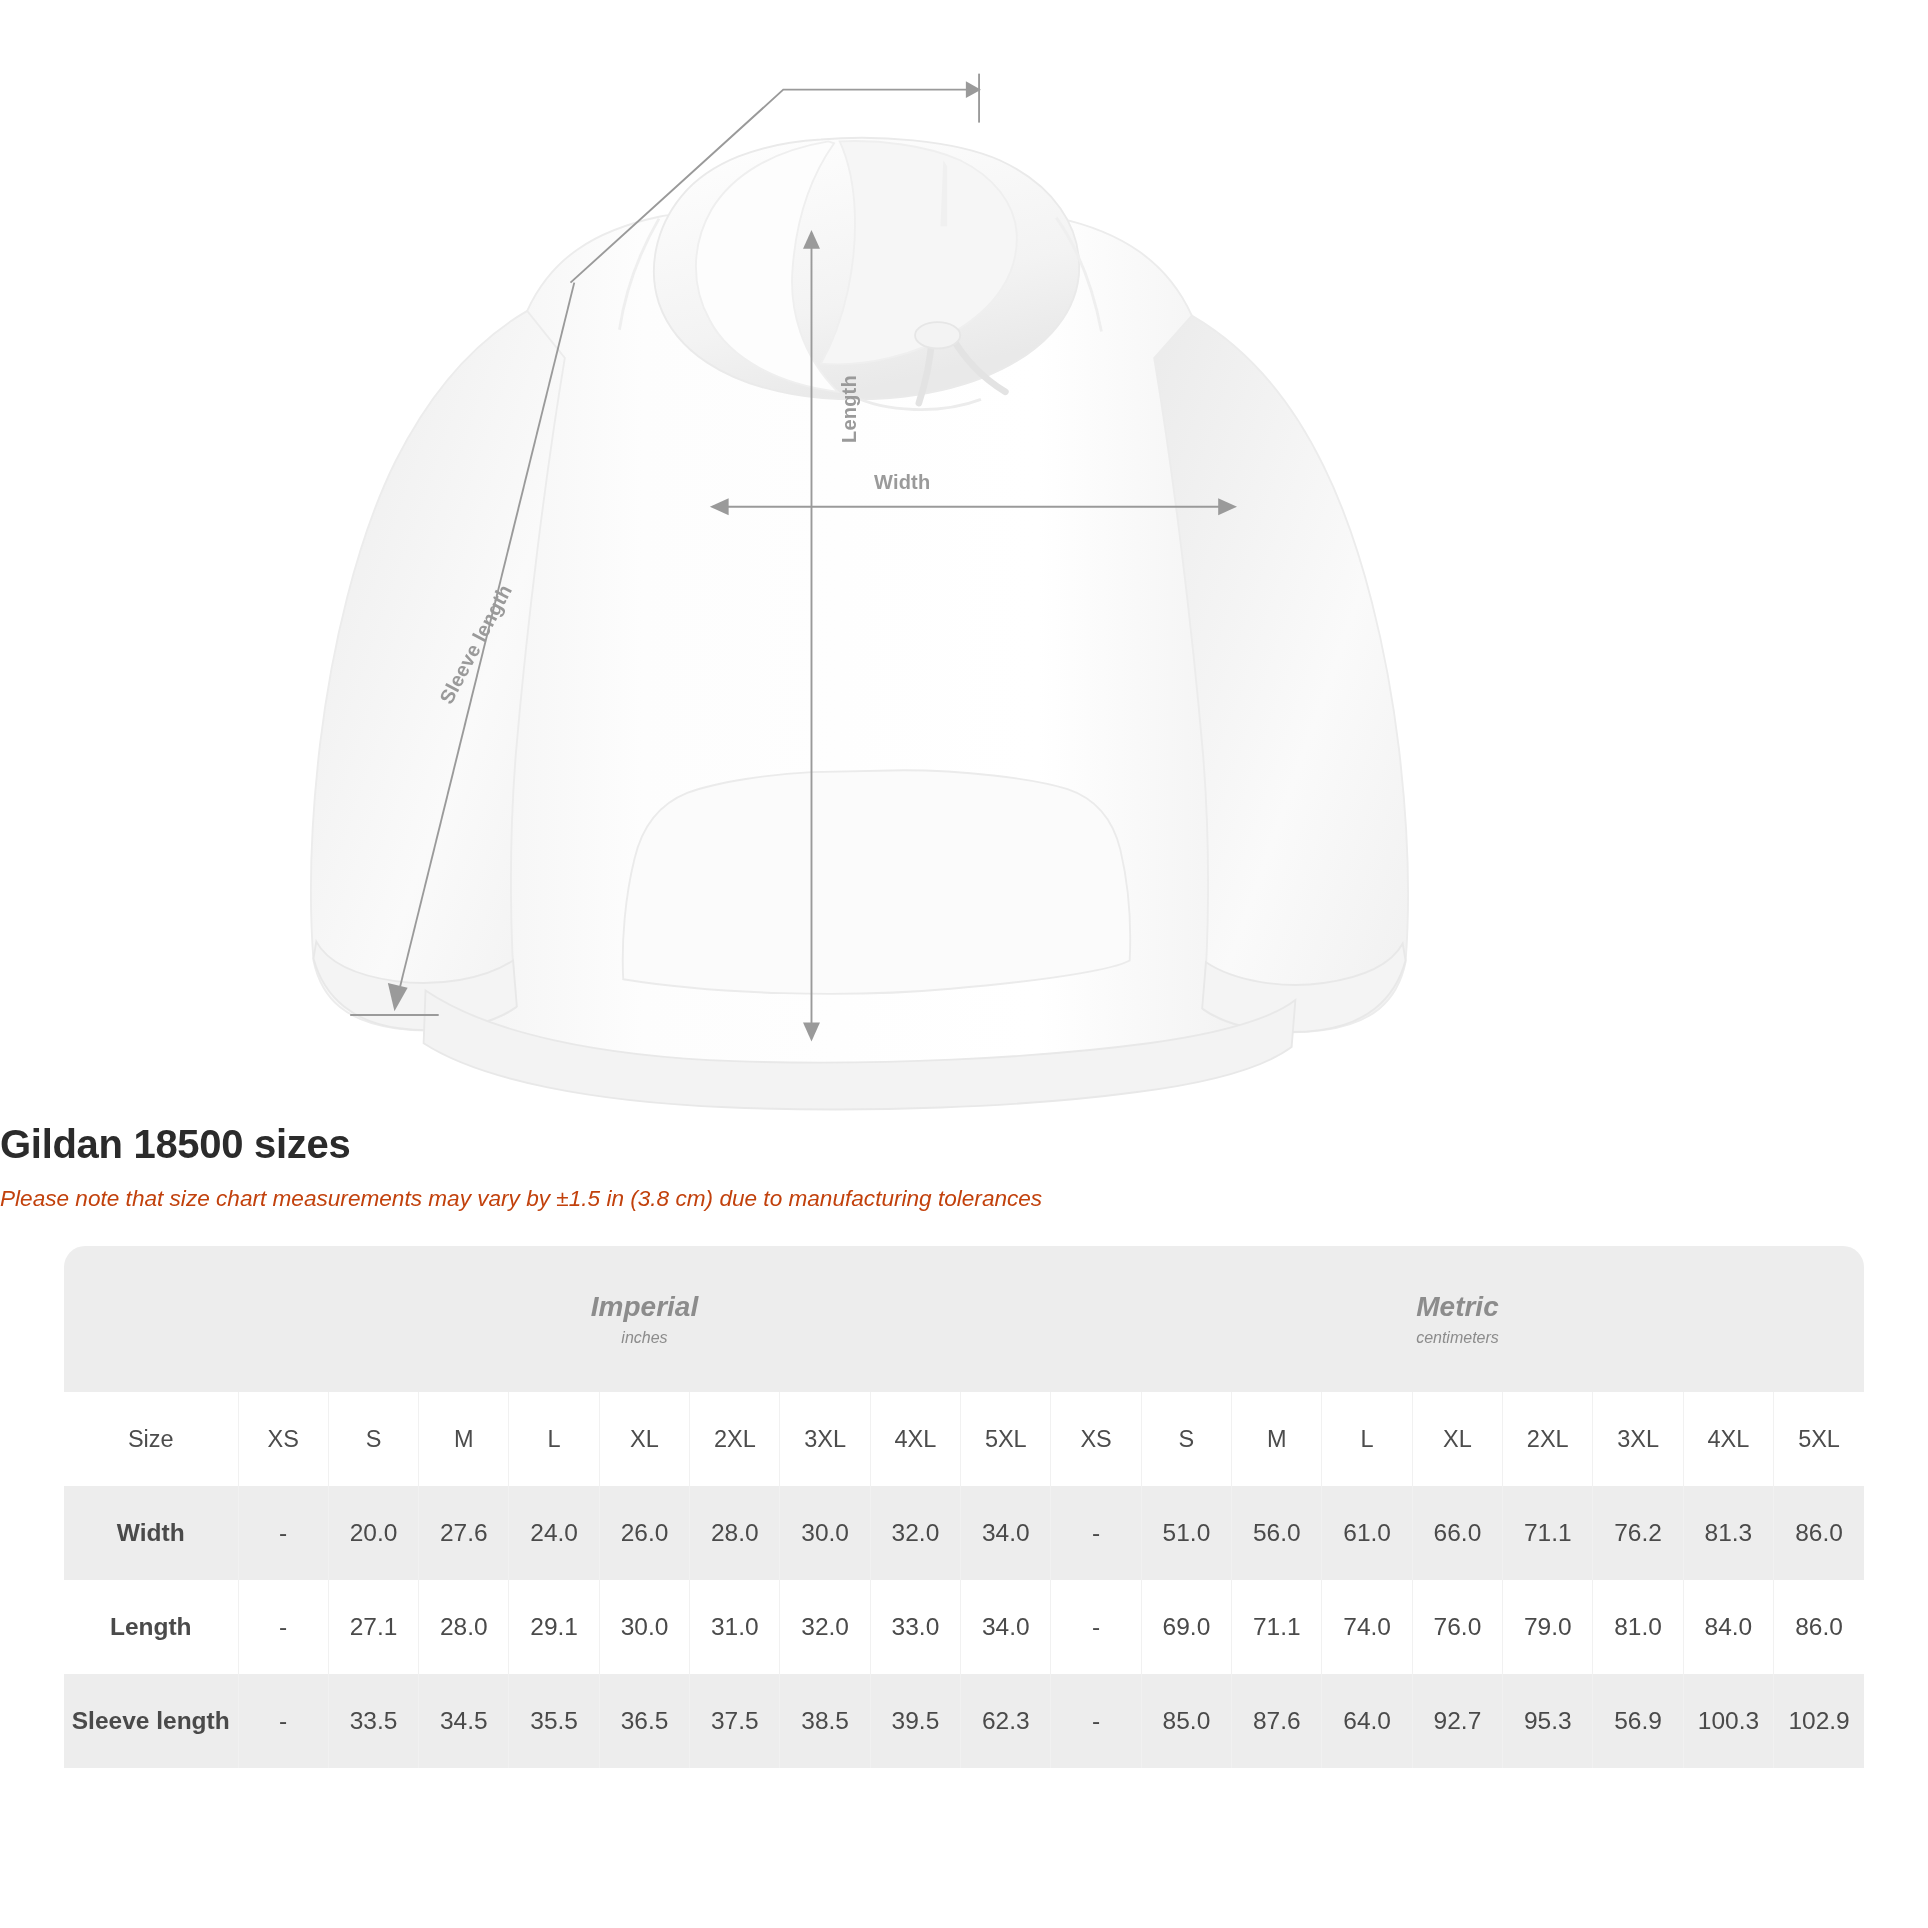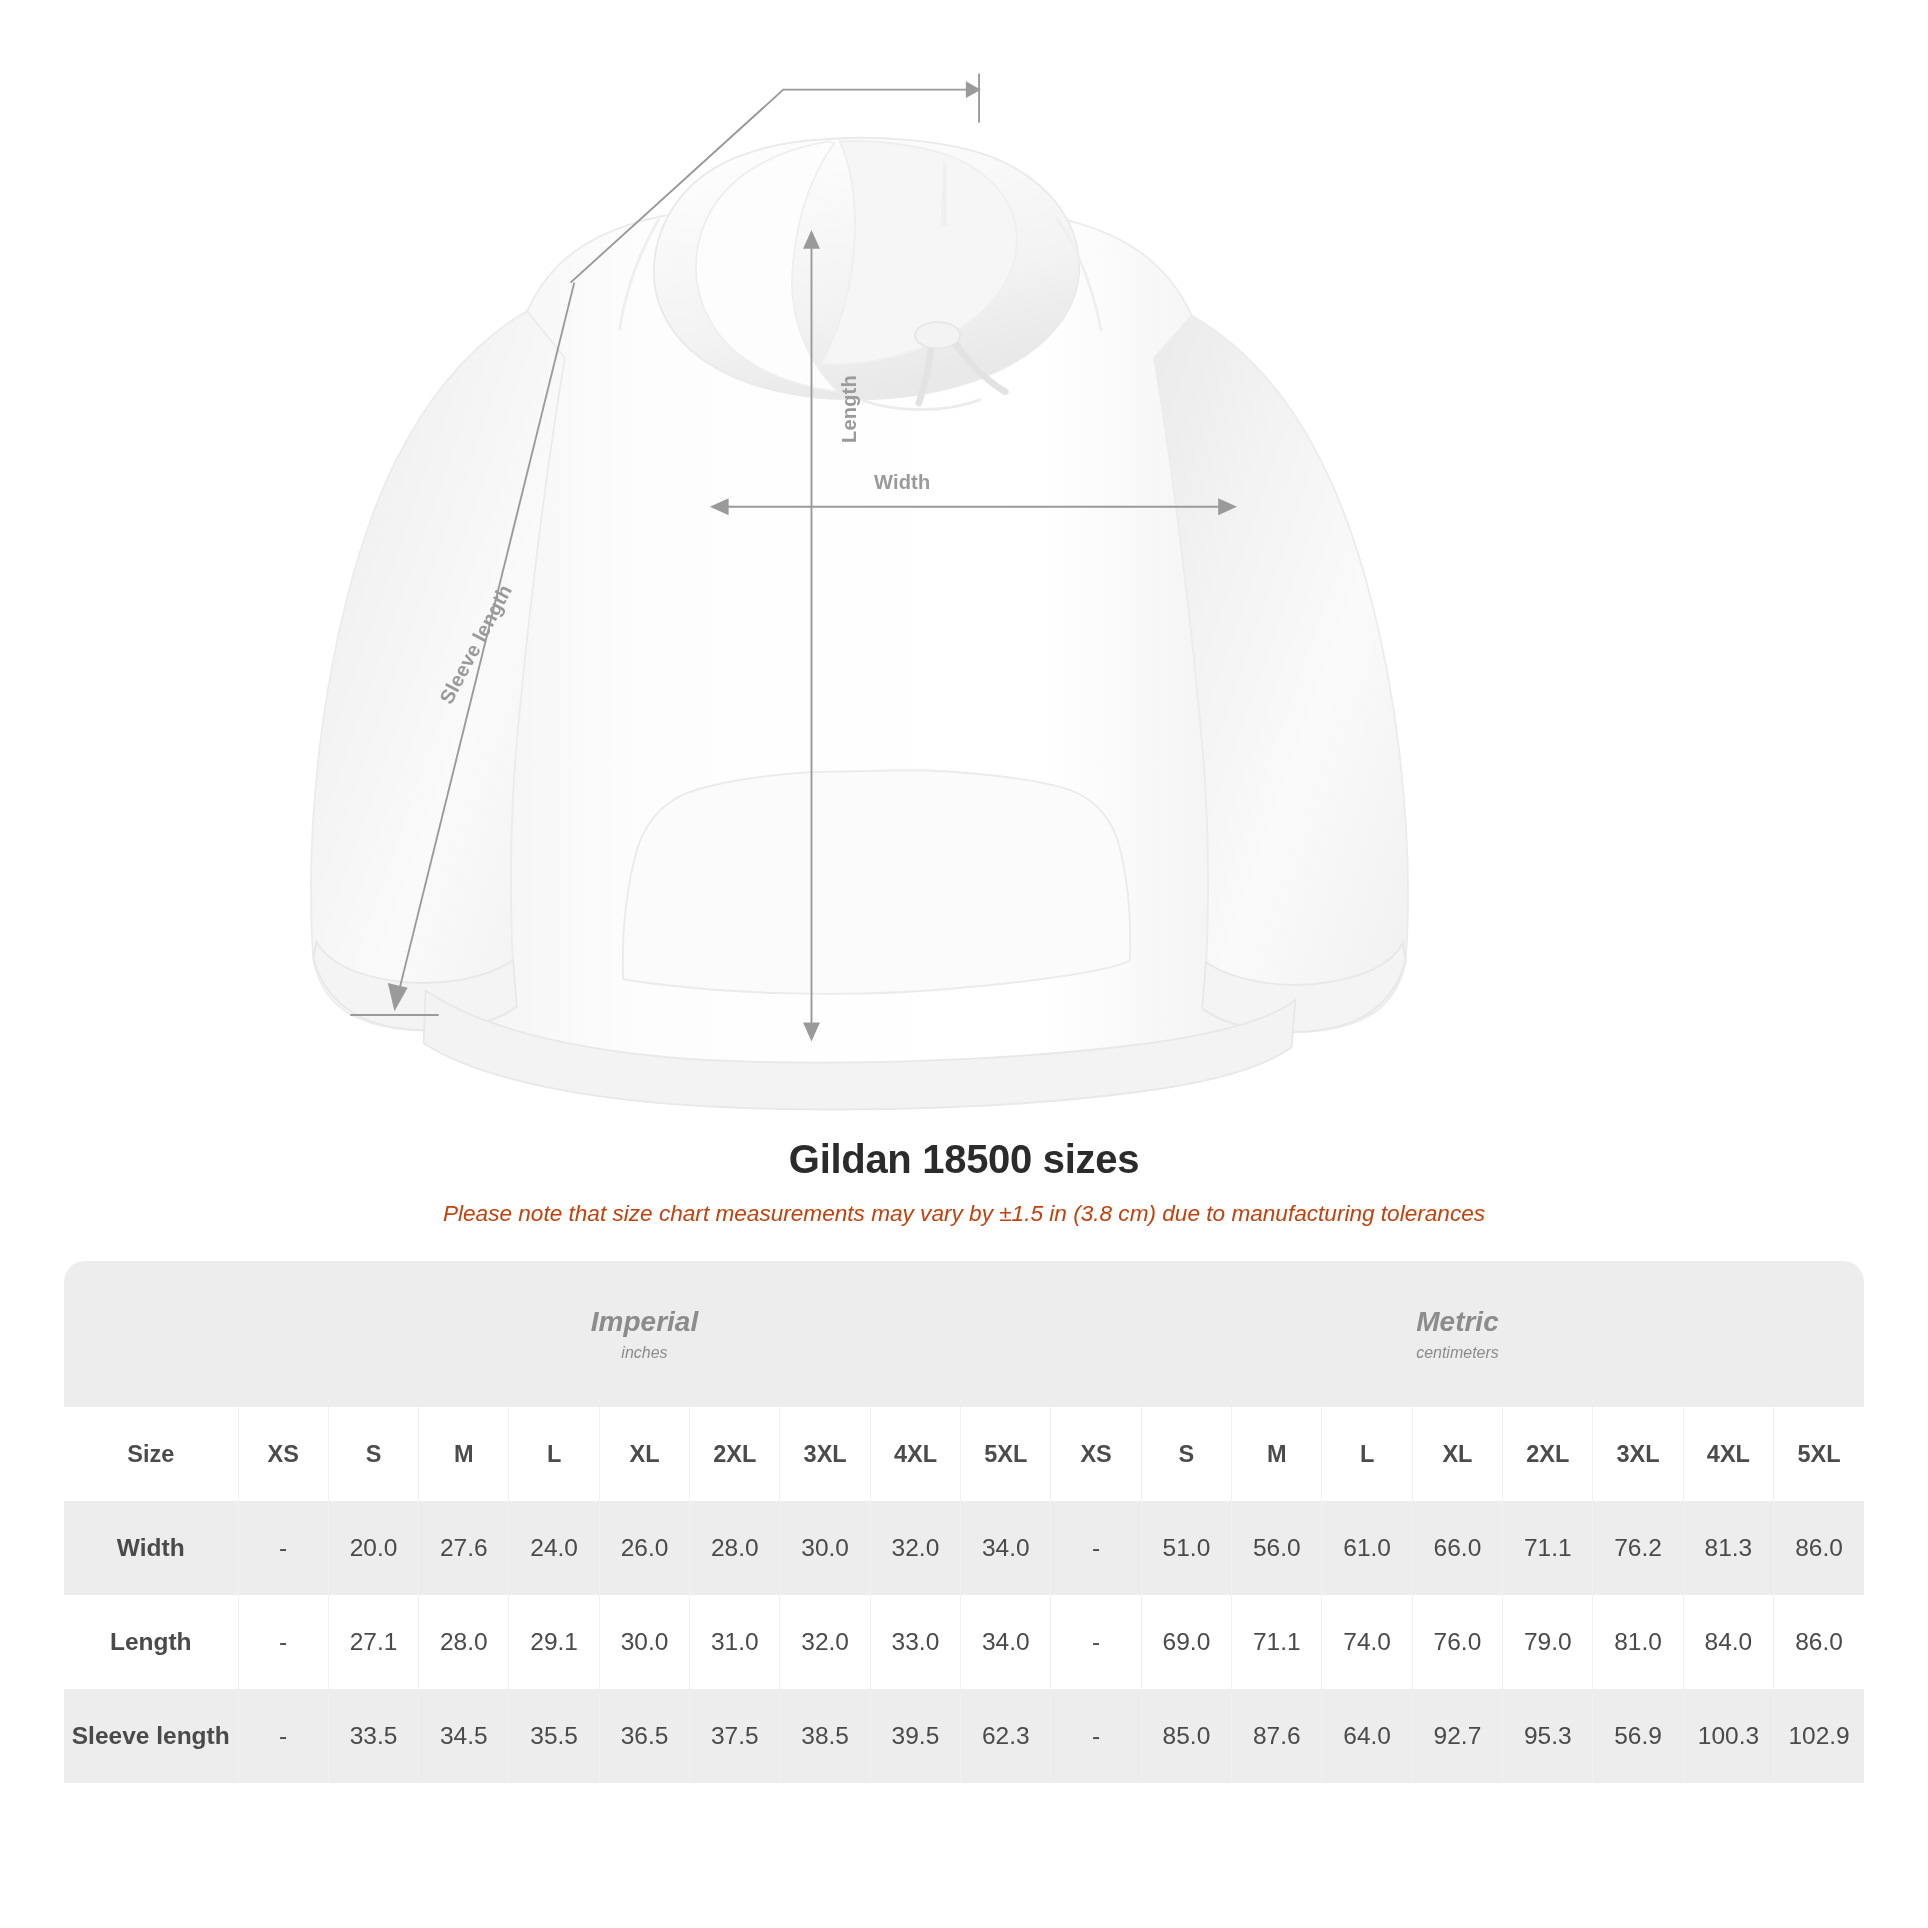--- a/index.html
+++ b/index.html
@@ -37,22 +37,21 @@
     transform: rotate(-90deg);
     transform-origin: left top;
   }
   .dim-label.diagonal {
     transform: rotate(-62deg);
     transform-origin: left top;
   }
 
   
   .title-block {
-    text-align: center;
-    margin-top: 21px;
+    margin-top: 6px;
   }
   .chart-title {
     font-size: 40px;
     font-weight: bold;
     color: #2b2b2b;
     letter-spacing: -0.3px;
   }
   .chart-note {
     margin-top: 19px;
     font-size: 22.6px;
@@ -91,21 +90,21 @@
   }
   .unit-sub {
     font-size: 16px;
     font-style: italic;
     color: #8c8c8c;
     margin-top: 5.6px;
   }
   .head-row td {
     background: #ffffff;
     height: 94px;
-    font-weight: bold;
+    font-weight: normal;
     color: #5a5a5a;
     font-size: 25.4px;
     border-right: 0.9px solid #f1f1f1;
   }
   .head-row td:last-child { border-right: none; }
   .row-label {
     font-weight: bold;
     color: #5a5a5a;
     font-size: 25.4px;
   }

